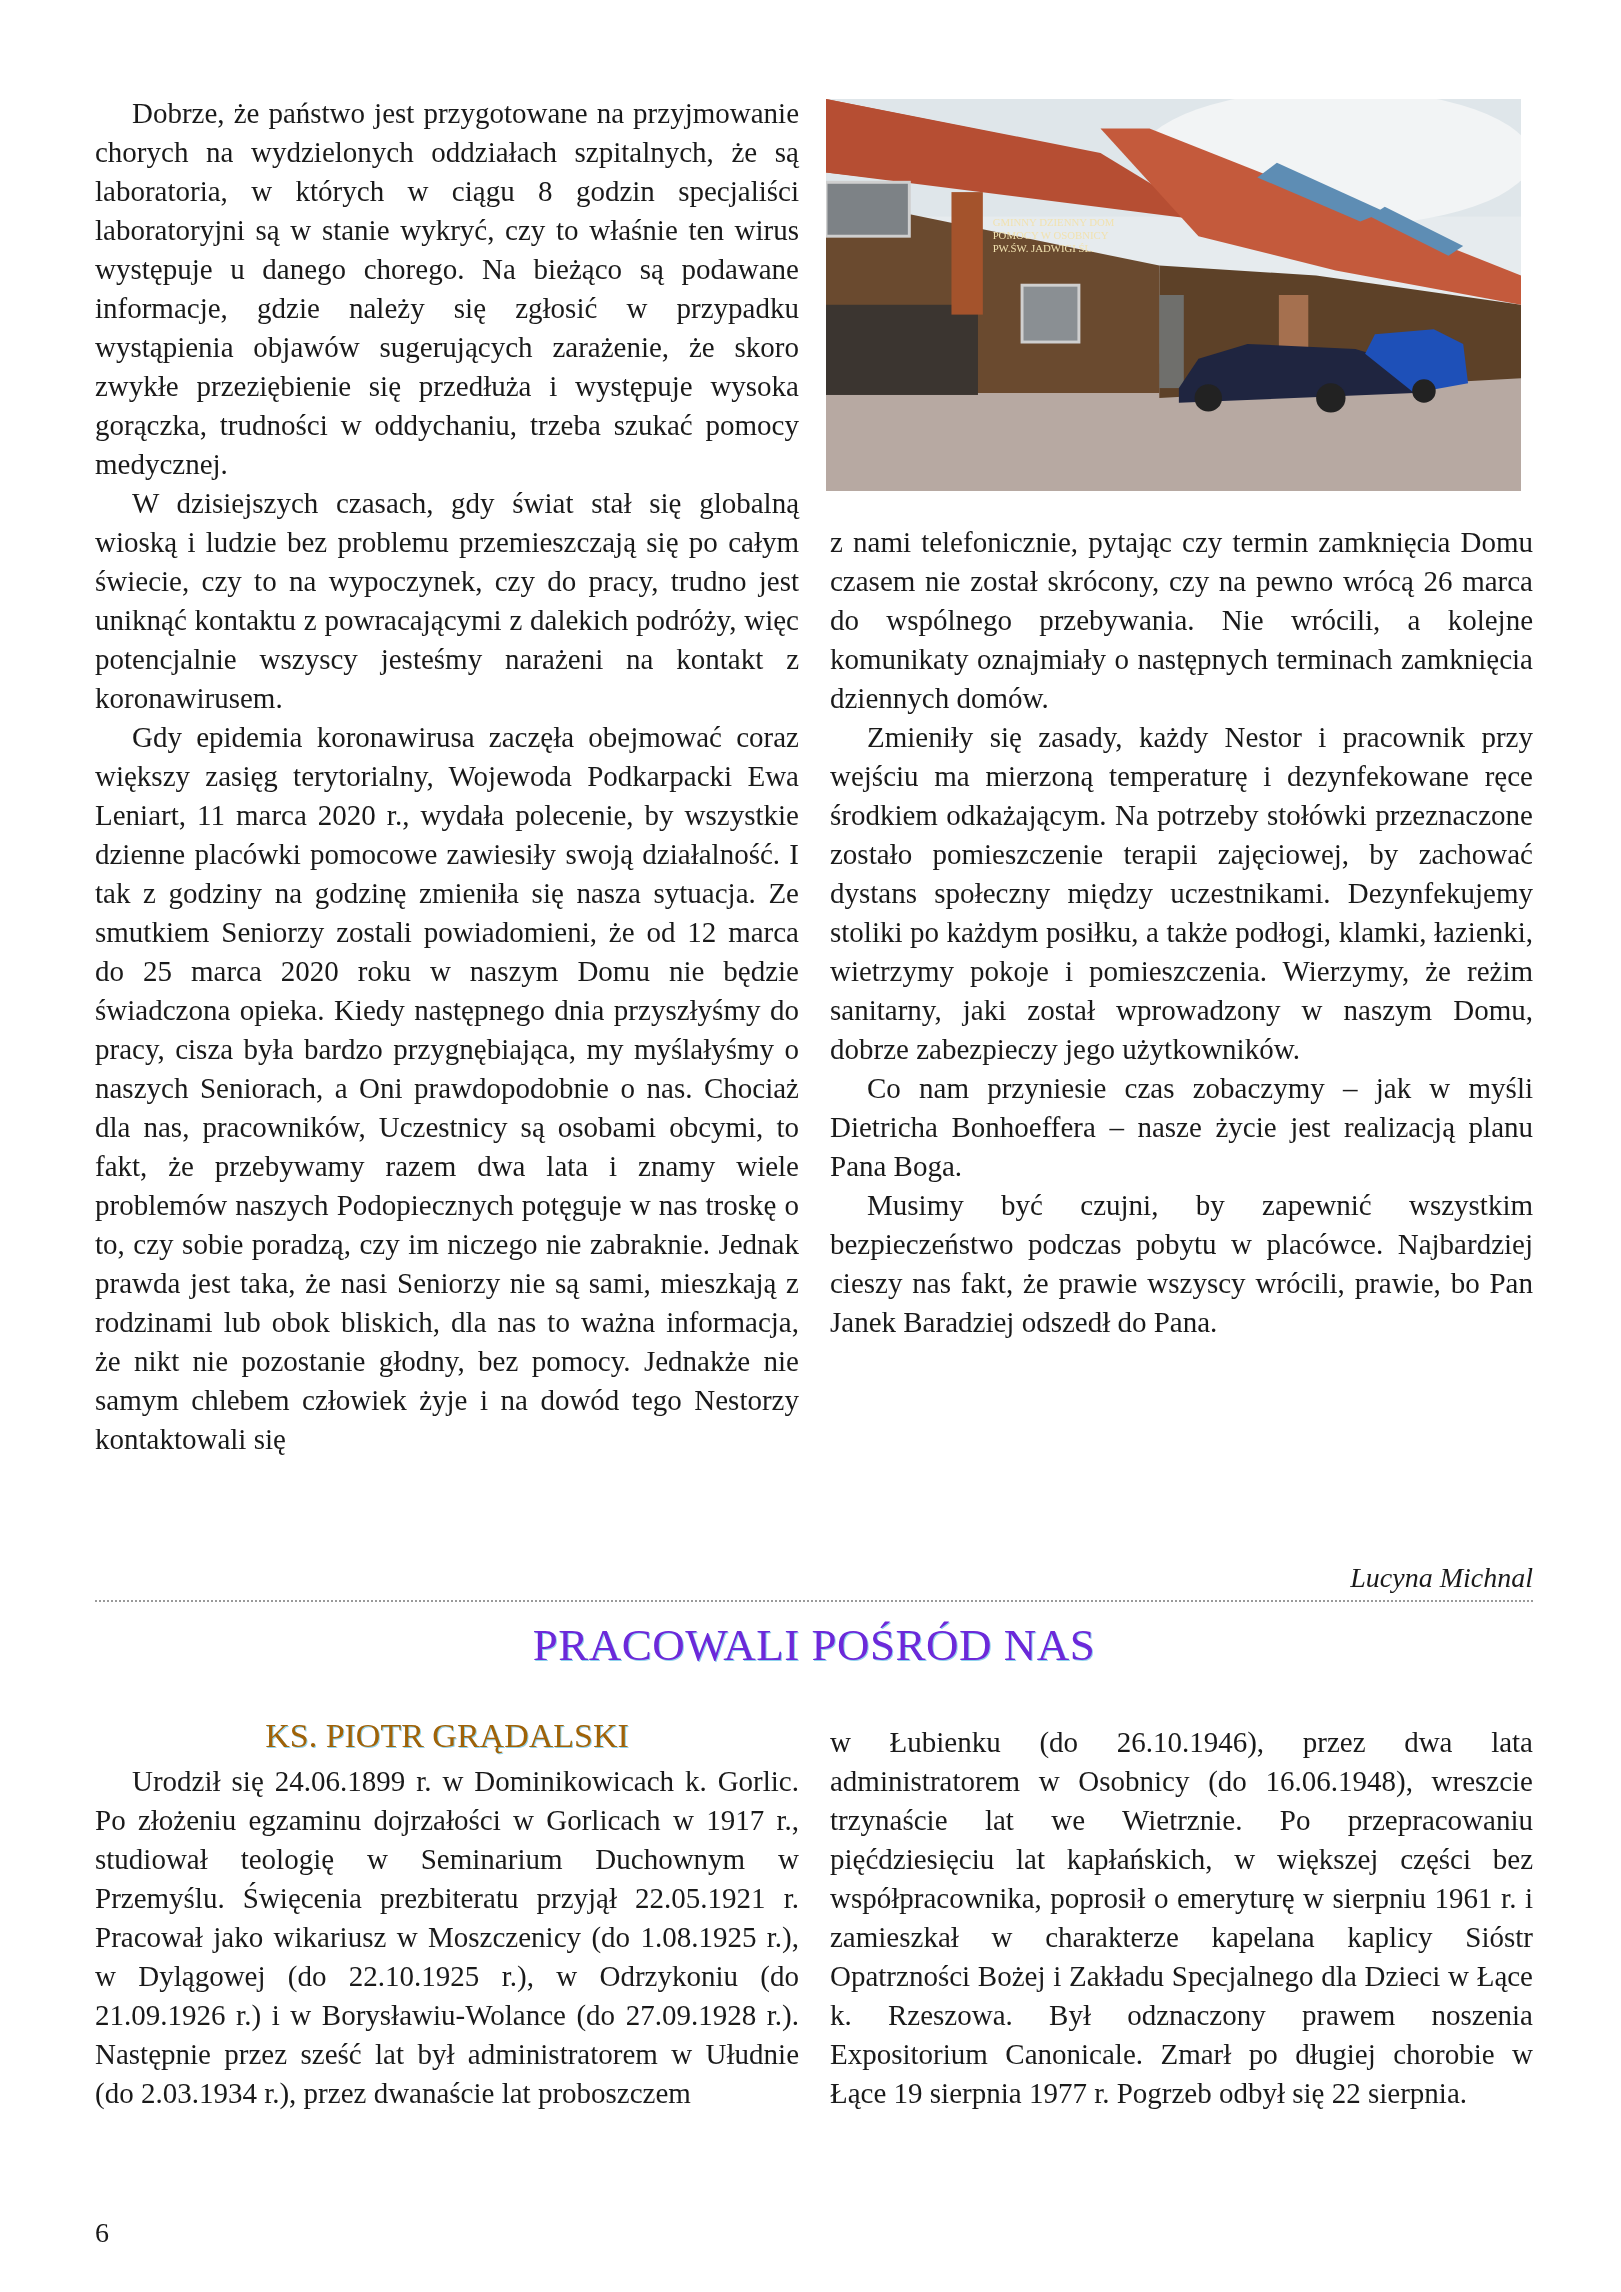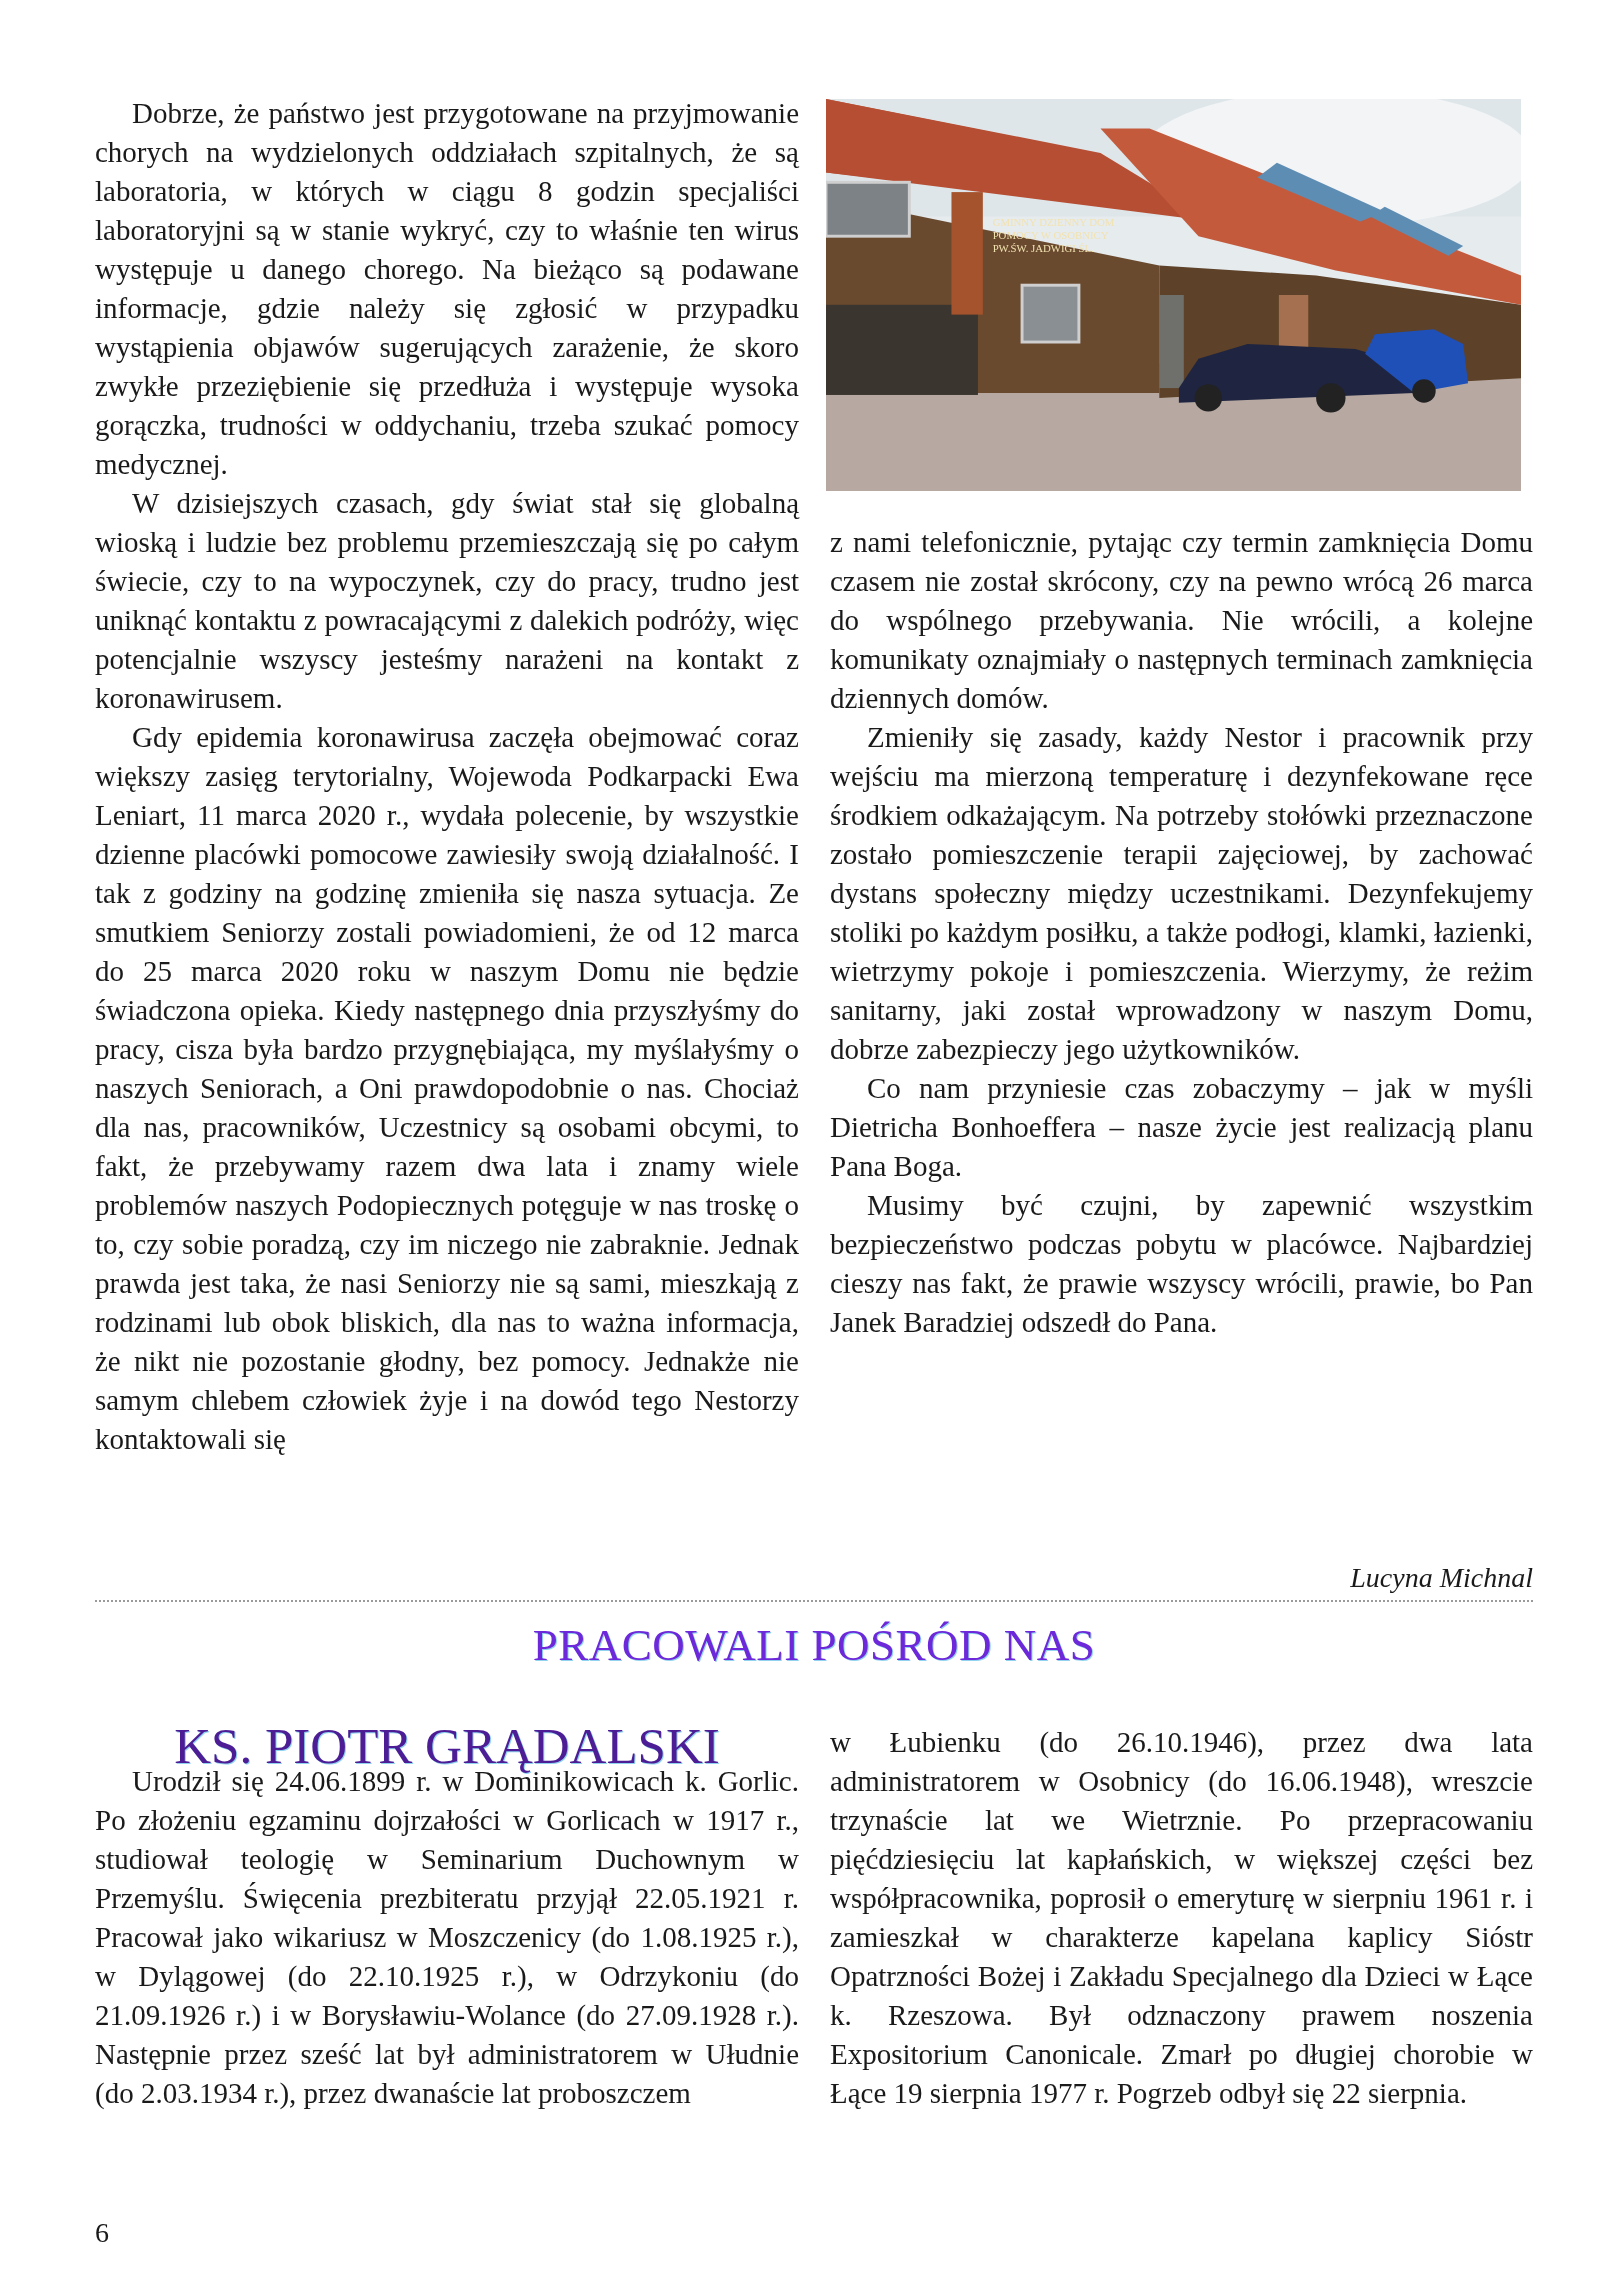--- a/index.html
+++ b/index.html
@@ -8,21 +8,21 @@
     .col { position: absolute; font-family: "Liberation Serif", serif; font-size: 29px; line-height: 39px; text-align: justify; hyphens: manual; }
     .col p { margin: 0; text-indent: 37px; }
     .col p.noindent { text-indent: 0; }
     #col-left-top { left: 95px; top: 94px; width: 704px; }
     #col-right-top { left: 830px; top: 523px; width: 703px; }
     #col-left-bottom { left: 95px; top: 1762px; width: 704px; }
     #col-right-bottom { left: 830px; top: 1723px; width: 703px; }
     .signature { position: absolute; left: 830px; top: 1562px; width: 703px; text-align: right; font-family: "Liberation Serif", serif; font-style: italic; font-size: 28px; }
     .divider { position: absolute; left: 95px; top: 1600px; width: 1438px; height: 0; border-top: 2px dotted #9a9a9a; }
     .section-title { position: absolute; left: 95px; top: 1619px; width: 1438px; text-align: center; font-family: "Liberation Serif", serif; font-size: 45px; color: #6d28d9; letter-spacing: 0.5px; text-shadow: 1px 1px 0 #8fd3ee; }
-    .person-title { position: absolute; left: 95px; top: 1717px; width: 704px; text-align: center; font-family: "Liberation Serif", serif; font-size: 51px; color: #4c1d95; text-shadow: 1px 1px 0 #8fd3ee; }
+    .person-title { position: absolute; left: 95px; top: 1717px; width: 704px; text-align: center; font-family: "Liberation Serif", serif; font-size: 34px; color: #a16207; text-shadow: 1px 1px 0 #8fd3ee; }
     .page-number { position: absolute; left: 95px; top: 2217px; font-family: "Liberation Serif", serif; font-size: 28px; }
     .photo { position: absolute; left: 826px; top: 99px; width: 695px; height: 392px; overflow: hidden; background: #0f766e; }
     .photo svg { display: block; width: 100%; height: 100%; }
   </style>
 </head>
 <body>
 
 <div class="page">
 
   <div id="col-left-top" class="col">

